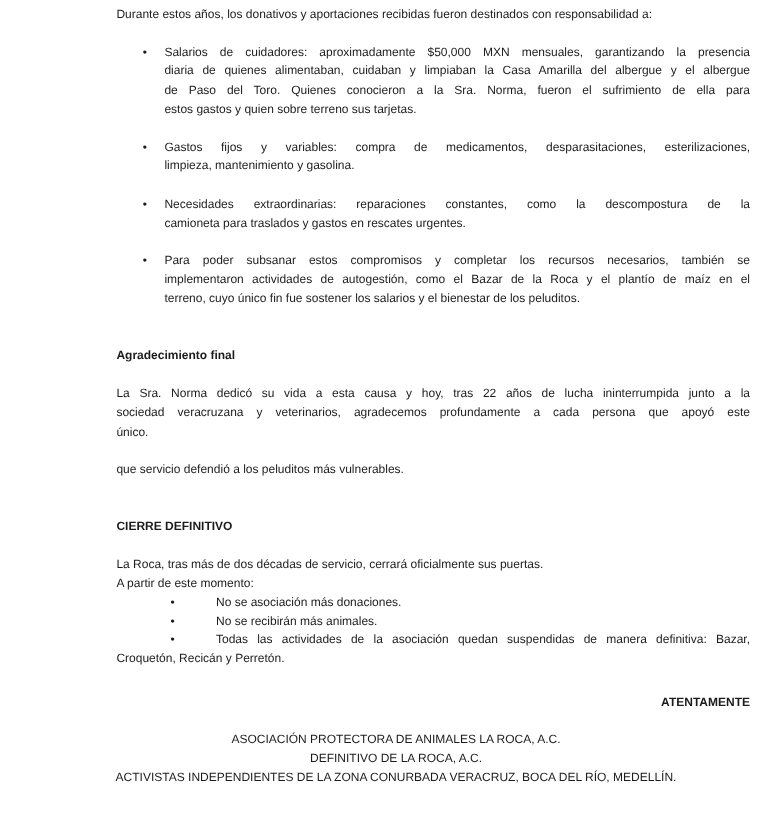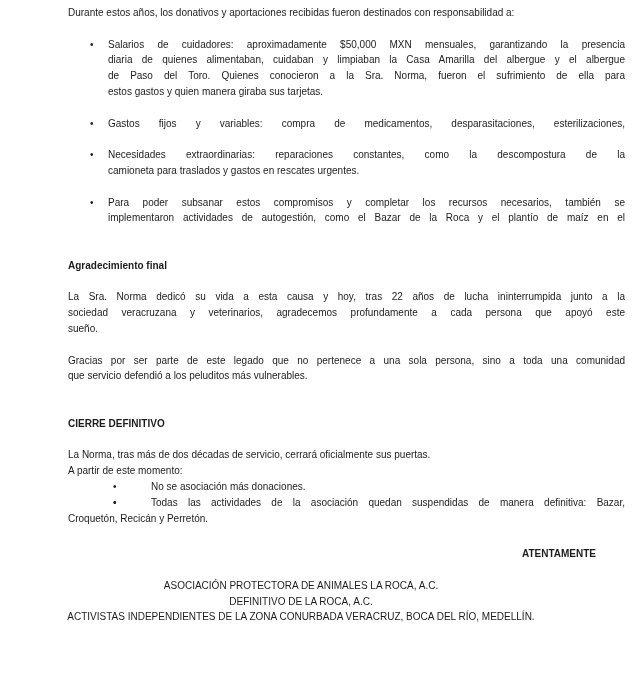--- a/index.html
+++ b/index.html
@@ -1,19 +1,19 @@
 <!DOCTYPE html>
 <html><head>
 <meta charset="utf-8">
 <style>
   * { margin: 0; padding: 0; box-sizing: border-box; }
   html, body { width: 640px; height: 689px; overflow: hidden; background: #ffffff; }
   .page {
     width: 640px; height: 689px;
-    padding: 5px 15px 0 68px;
+    padding: 5px 15px 0 97px;
     font-family: "Liberation Sans", "DejaVu Sans", sans-serif;
     font-size: 10px;
     line-height: 15.8px;
     color: #1c1c1c;
     background: #ffffff;
   }
   .ln { text-align: left; }
   .j  { text-align: justify; text-align-last: justify; }
   .mb1 { margin-bottom: 15.8px; }
   .mb2 { margin-bottom: 31.6px; }
@@ -37,65 +37,67 @@
 
 <div class="page">
 
   <p class="ln mb1">Durante estos años, los donativos y aportaciones recibidas fueron destinados con responsabilidad a:</p>
 
   <div class="bullet mb1">
     <span class="dot">•</span>
     <div class="ln j">Salarios de cuidadores: aproximadamente $50,000 MXN mensuales, garantizando la presencia</div>
     <div class="ln j">diaria de quienes alimentaban, cuidaban y limpiaban la Casa Amarilla del albergue y el albergue</div>
     <div class="ln j">de Paso del Toro. Quienes conocieron a la Sra. Norma, fueron el sufrimiento de ella para</div>
-    <div class="ln">estos gastos y quien manera giraba sus tarjetas.</div>
+    <div class="ln">estos gastos y quien sobre terreno sus tarjetas.</div>
   </div>
 
   <div class="bullet mb1">
     <span class="dot">•</span>
     <div class="ln j">Gastos fijos y variables: compra de medicamentos, desparasitaciones, esterilizaciones,</div>
+    <div class="ln">limpieza, mantenimiento y gasolina.</div>
   </div>
 
   <div class="bullet mb1">
     <span class="dot">•</span>
     <div class="ln j">Necesidades extraordinarias: reparaciones constantes, como la descompostura de la</div>
     <div class="ln">camioneta para traslados y gastos en rescates urgentes.</div>
   </div>
 
   <div class="bullet mb2">
     <span class="dot">•</span>
     <div class="ln j">Para poder subsanar estos compromisos y completar los recursos necesarios, también se</div>
     <div class="ln j">implementaron actividades de autogestión, como el Bazar de la Roca y el plantío de maíz en el</div>
+    <div class="ln">terreno, cuyo único fin fue sostener los salarios y el bienestar de los peluditos.</div>
   </div>
 
   <h2 class="hd mb1">Agradecimiento final</h2>
 
   <div class="mb1">
     <div class="ln j">La Sra. Norma dedicó su vida a esta causa y hoy, tras 22 años de lucha ininterrumpida junto a la</div>
     <div class="ln j">sociedad veracruzana y veterinarios, agradecemos profundamente a cada persona que apoyó este</div>
-    <div class="ln">sueño.</div>
+    <div class="ln">único.</div>
   </div>
 
   <div class="mb2">
-    <div class="ln j">Gracias por ser parte de este legado que no pertenece a una sola persona, sino a toda una comunidad</div>
     <div class="ln">que servicio defendió a los peluditos más vulnerables.</div>
   </div>
 
   <h2 class="hd mb1">CIERRE DEFINITIVO</h2>
 
   <div>
-    <div class="ln">La Norma, tras más de dos décadas de servicio, cerrará oficialmente sus puertas.</div>
+    <div class="ln">La Roca, tras más de dos décadas de servicio, cerrará oficialmente sus puertas.</div>
     <div class="ln">A partir de este momento:</div>
 
     <div class="subbullet">
       <span class="dot">•</span>
       <div class="ln">No se asociación más donaciones.</div>
     </div>
     <div class="subbullet">
       <span class="dot">•</span>
+      <div class="ln">No se recibirán más animales.</div>
     </div>
     <div class="subbullet">
       <span class="dot">•</span>
       <div class="ln j">Todas las actividades de la asociación quedan suspendidas de manera definitiva: Bazar,</div>
     </div>
     <div class="ln">Croquetón, Recicán y Perretón.</div>
   </div>
 
   <div class="closing">
     <div class="hd mt2 mb1">ATENTAMENTE</div>

